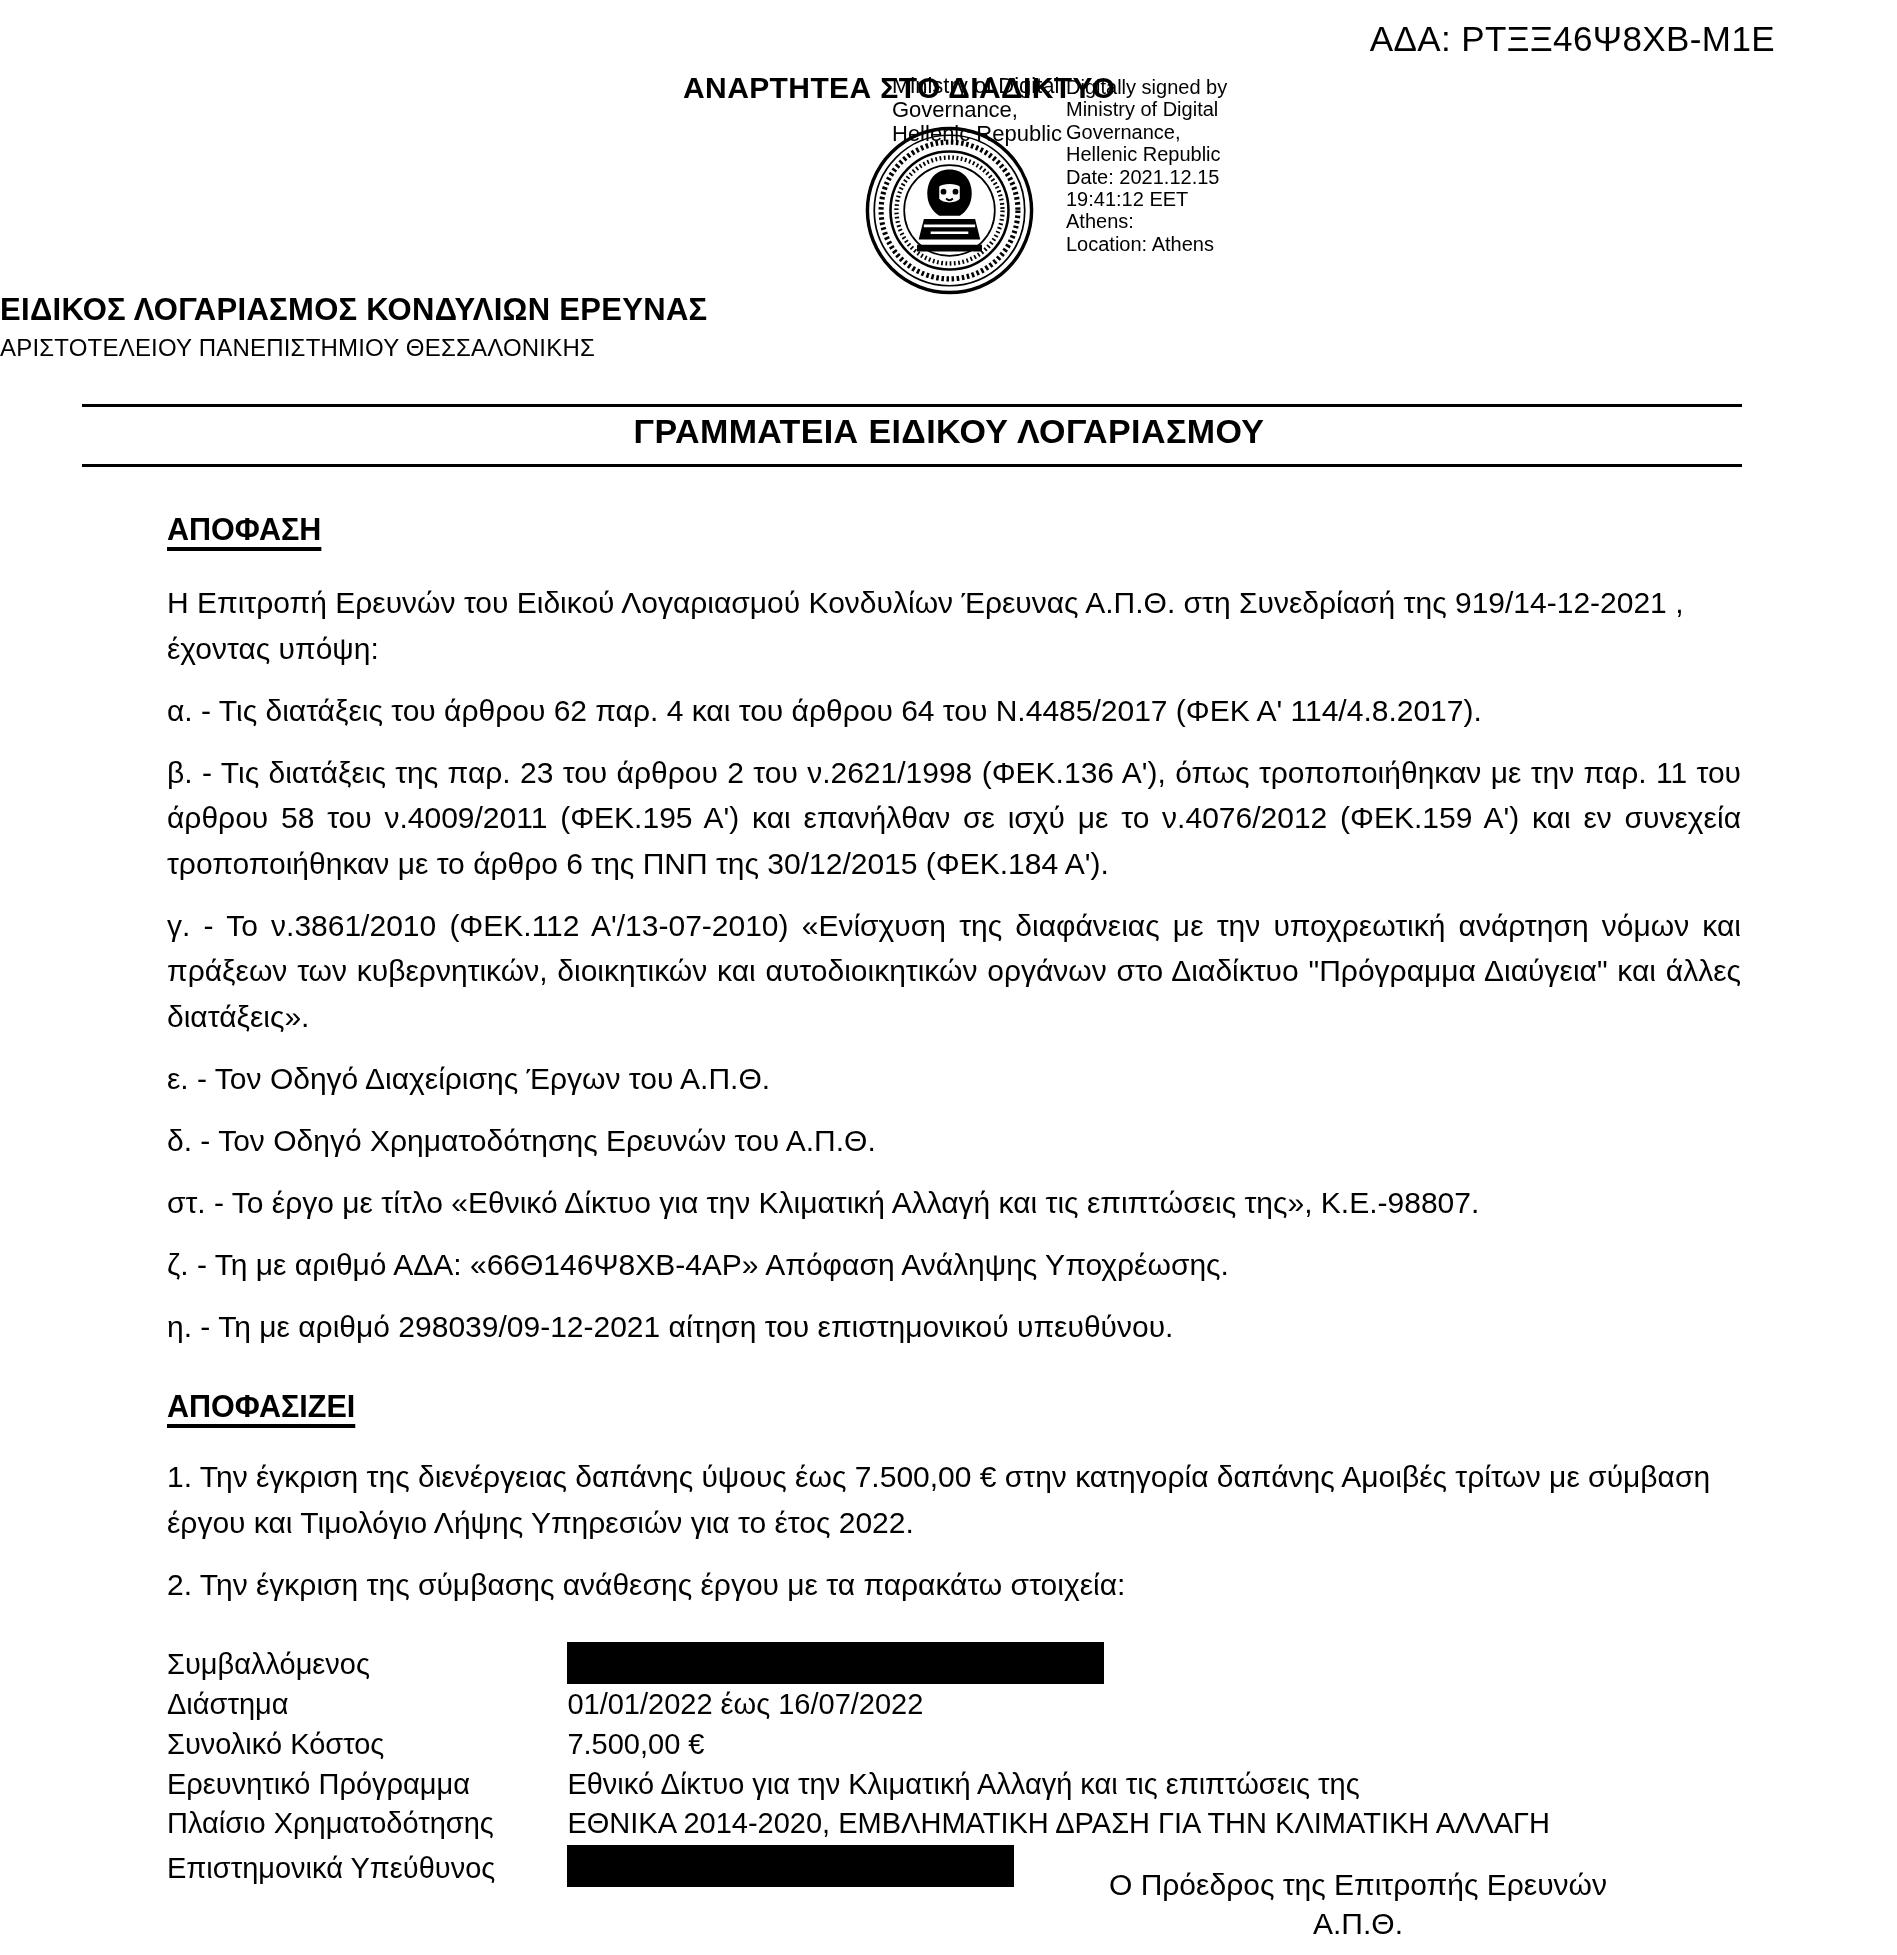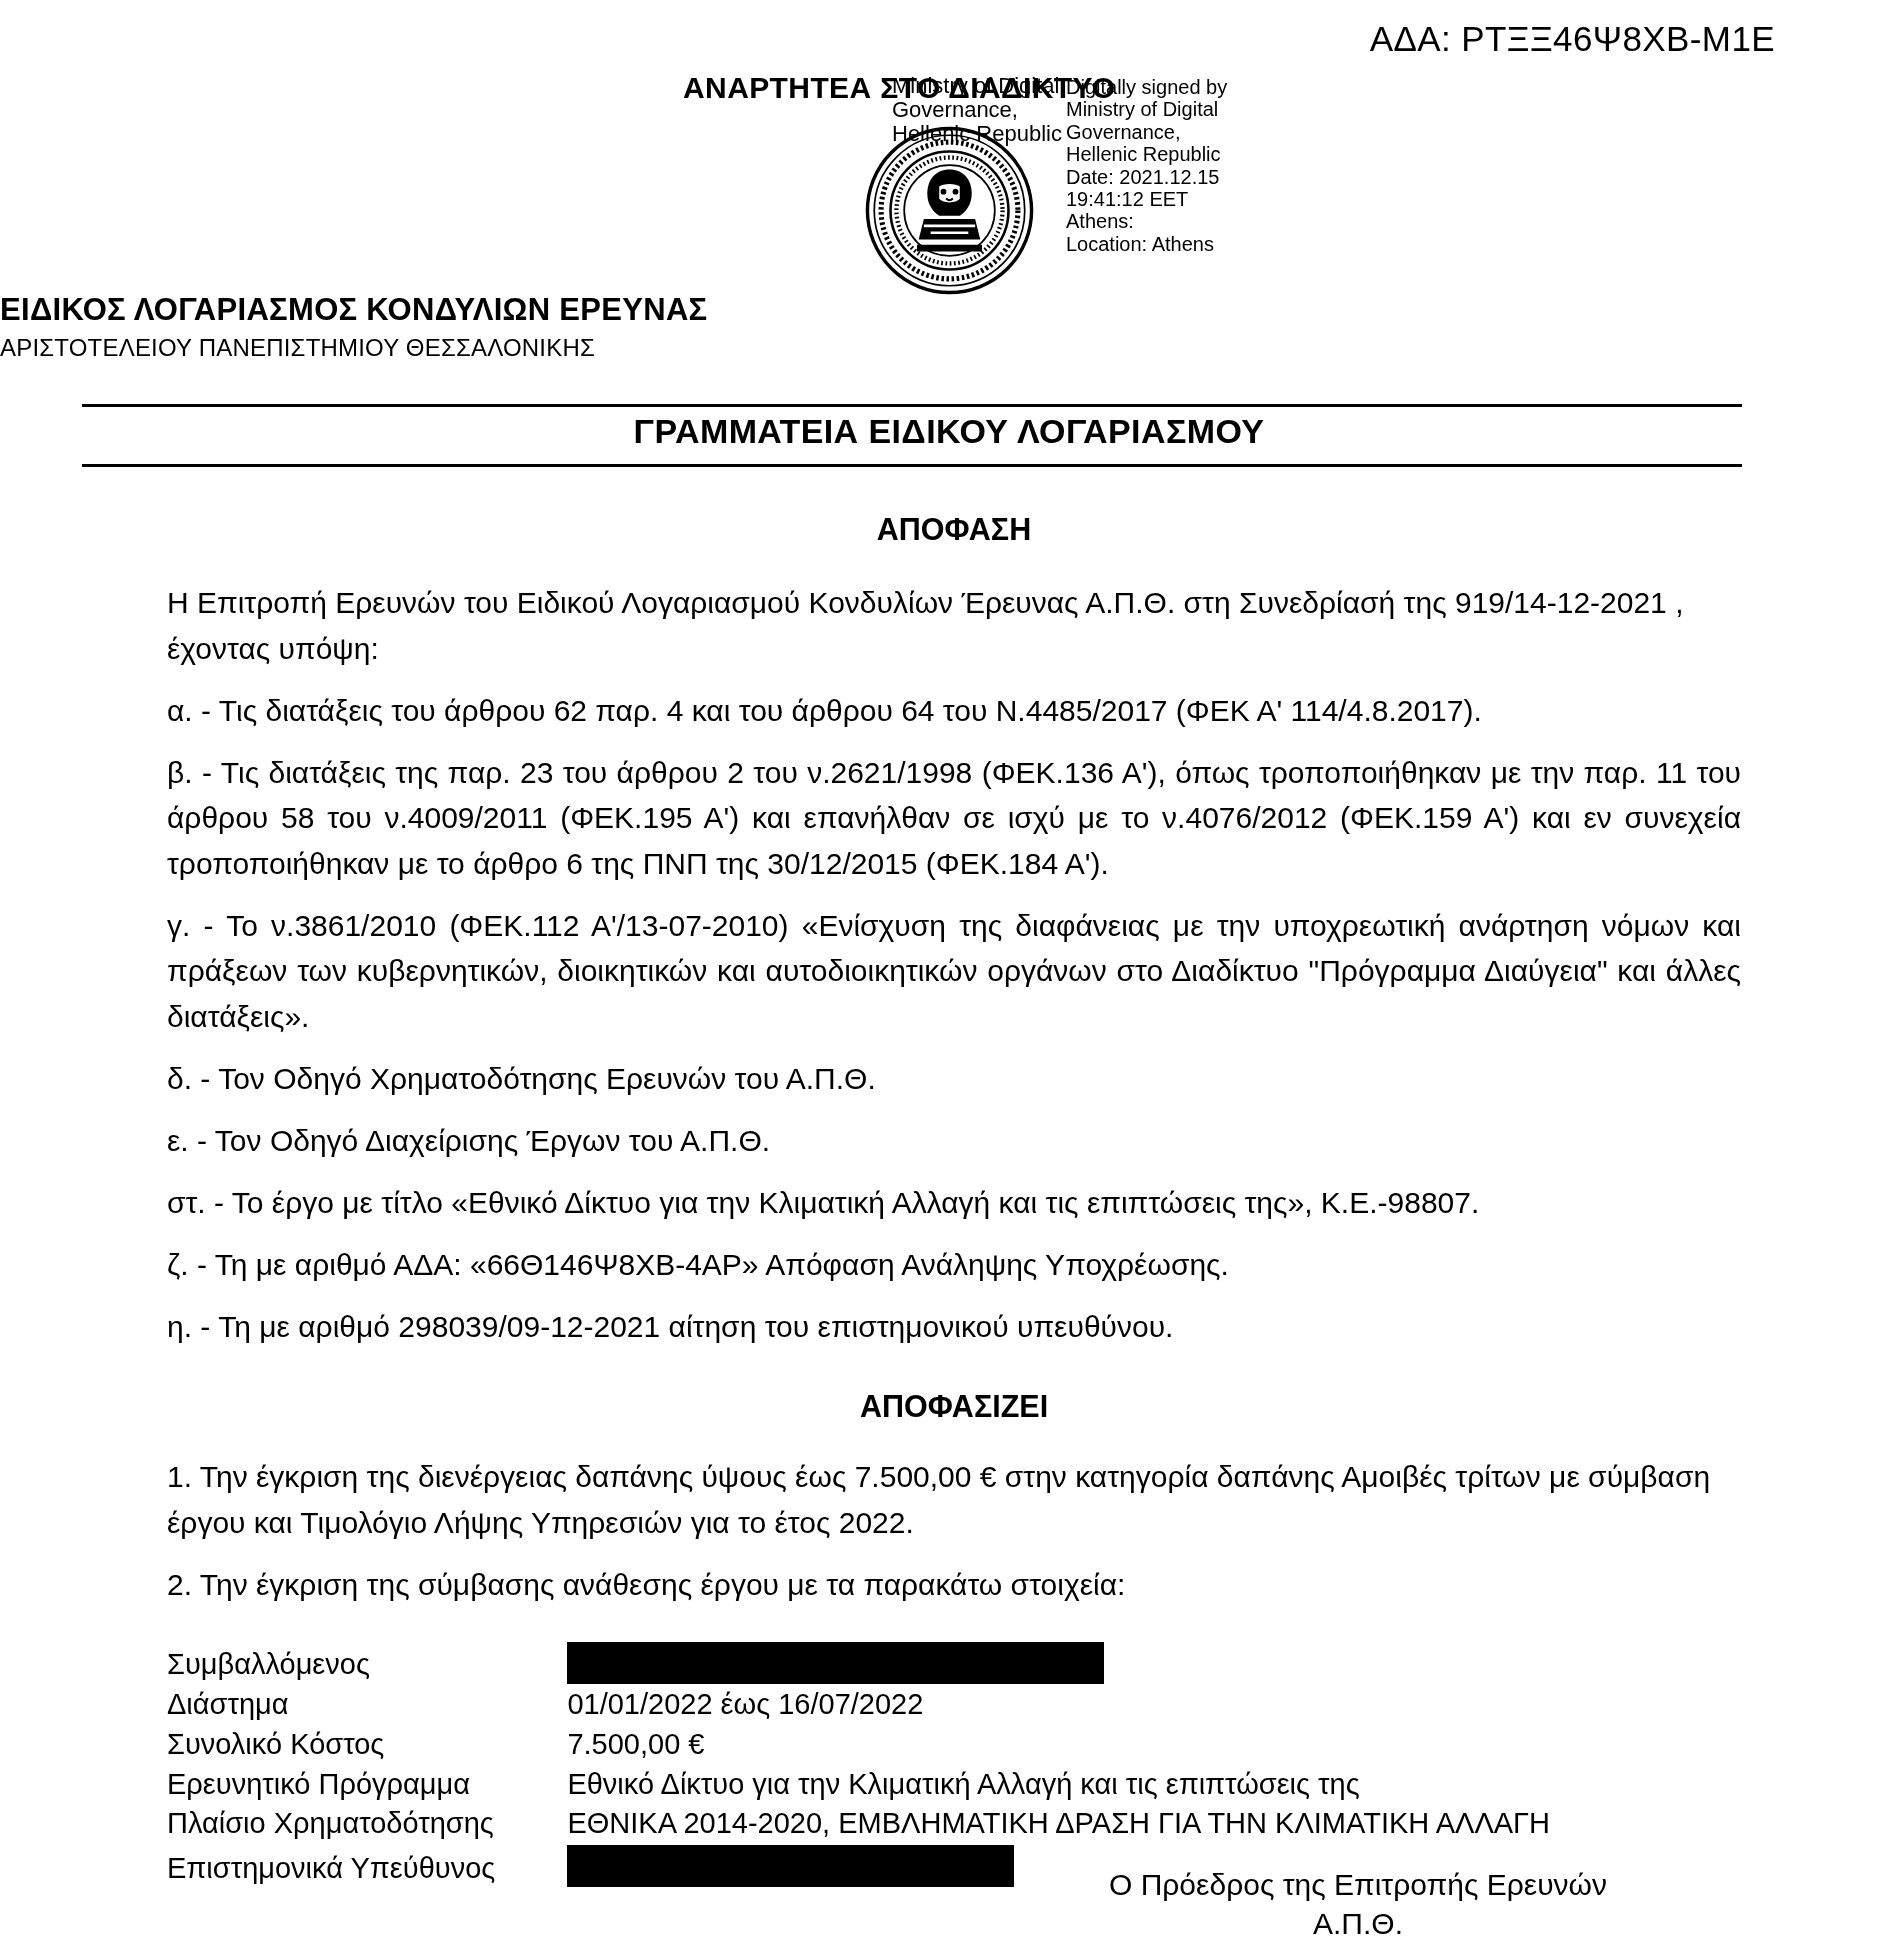--- a/index.html
+++ b/index.html
@@ -127,23 +127,24 @@
 
   
   .body-area {
     position: absolute;
     top: 491px;
     left: 167px;
     width: 1574px;
   }
 
   .ctr-heading {
-    text-align: center;
+    text-align: left;
     font-weight: bold;
     font-size: 30.5px;
+    text-decoration: underline;
     text-underline-offset: 6.7px;
     text-decoration-thickness: 3.7px;
     font-family: "Liberation Sans", sans-serif;
   }
   .h-apofasi { margin: 21px 0 33px 0; }
   .h-apofasizei { margin: 40px 0 30px 0; }
 
   p.para {
     margin: 0 0 3px 0;
     font-size: 30px;
@@ -242,22 +243,22 @@
 
   <div class="body-area">
 
     <div class="ctr-heading h-apofasi">ΑΠΟΦΑΣΗ</div>
 
     <p class="para gap">Η Επιτροπή Ερευνών του Ειδικού Λογαριασμού Κονδυλίων Έρευνας Α.Π.Θ. στη Συνεδρίασή της 919/14-12-2021 , έχοντας υπόψη:</p>
 
     <p class="para gap">α. - Τις διατάξεις του άρθρου 62 παρ. 4 και του άρθρου 64 του Ν.4485/2017 (ΦΕΚ Α' 114/4.8.2017).</p>
     <p class="para just gap">β. - Τις διατάξεις της παρ. 23 του άρθρου 2 του ν.2621/1998 (ΦΕΚ.136 Α'), όπως τροποποιήθηκαν με την παρ. 11 του άρθρου 58 του ν.4009/2011 (ΦΕΚ.195 Α') και επανήλθαν σε ισχύ με το ν.4076/2012 (ΦΕΚ.159 Α') και εν συνεχεία τροποποιήθηκαν με το άρθρο 6 της ΠΝΠ της 30/12/2015 (ΦΕΚ.184 Α').</p>
     <p class="para just gap">γ. - Το ν.3861/2010 (ΦΕΚ.112 Α'/13-07-2010) «Ενίσχυση της διαφάνειας με την υποχρεωτική ανάρτηση νόμων και πράξεων των κυβερνητικών, διοικητικών και αυτοδιοικητικών οργάνων στο Διαδίκτυο "Πρόγραμμα Διαύγεια" και άλλες διατάξεις».</p>
+    <p class="para gap">ε. - Τον Οδηγό Διαχείρισης Έργων του Α.Π.Θ.</p>
     <p class="para gap">δ. - Τον Οδηγό Χρηματοδότησης Ερευνών του Α.Π.Θ.</p>
-    <p class="para gap">ε. - Τον Οδηγό Διαχείρισης Έργων του Α.Π.Θ.</p>
     <p class="para gap">στ. - Το έργο με τίτλο «Εθνικό Δίκτυο για την Κλιματική Αλλαγή και τις επιπτώσεις της», Κ.Ε.-98807.</p>
     <p class="para gap">ζ. - Τη με αριθμό ΑΔΑ: «66Θ146Ψ8ΧΒ-4ΑΡ» Απόφαση Ανάληψης Υποχρέωσης.</p>
     <p class="para gap">η. - Τη με αριθμό 298039/09-12-2021 αίτηση του επιστημονικού υπευθύνου.</p>
 
     <div class="ctr-heading h-apofasizei">ΑΠΟΦΑΣΙΖΕΙ</div>
 
     <p class="para gap">1. Την έγκριση της διενέργειας δαπάνης ύψους έως 7.500,00 € στην κατηγορία δαπάνης Αμοιβές τρίτων με σύμβαση έργου και Τιμολόγιο Λήψης Υπηρεσιών για το έτος 2022.</p>
     <p class="para gap">2. Την έγκριση της σύμβασης ανάθεσης έργου με τα παρακάτω στοιχεία:</p>
 
     <table class="details">

